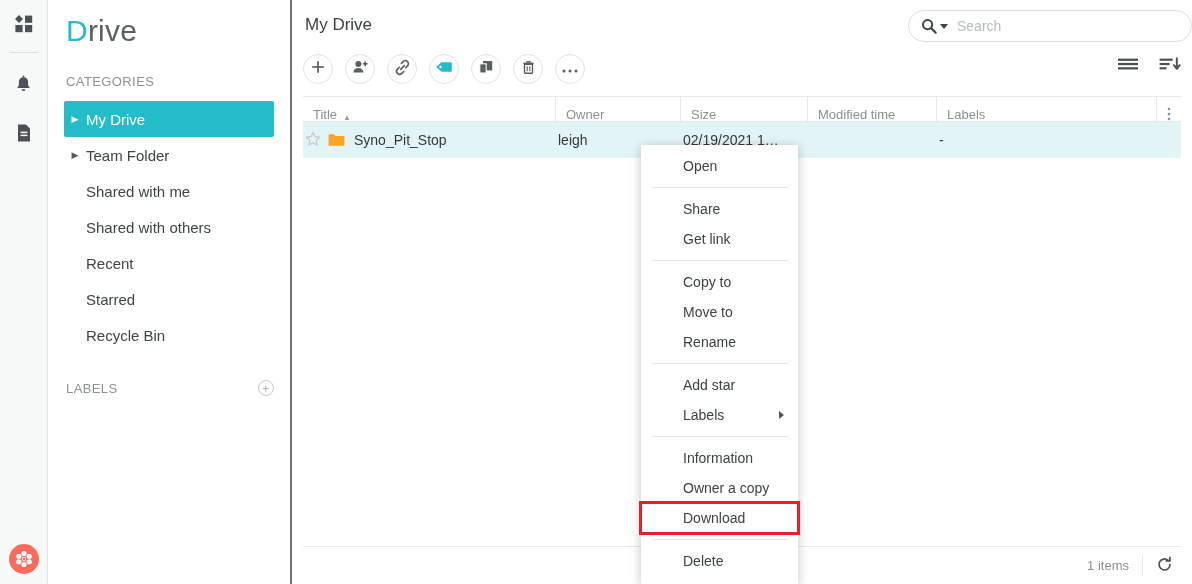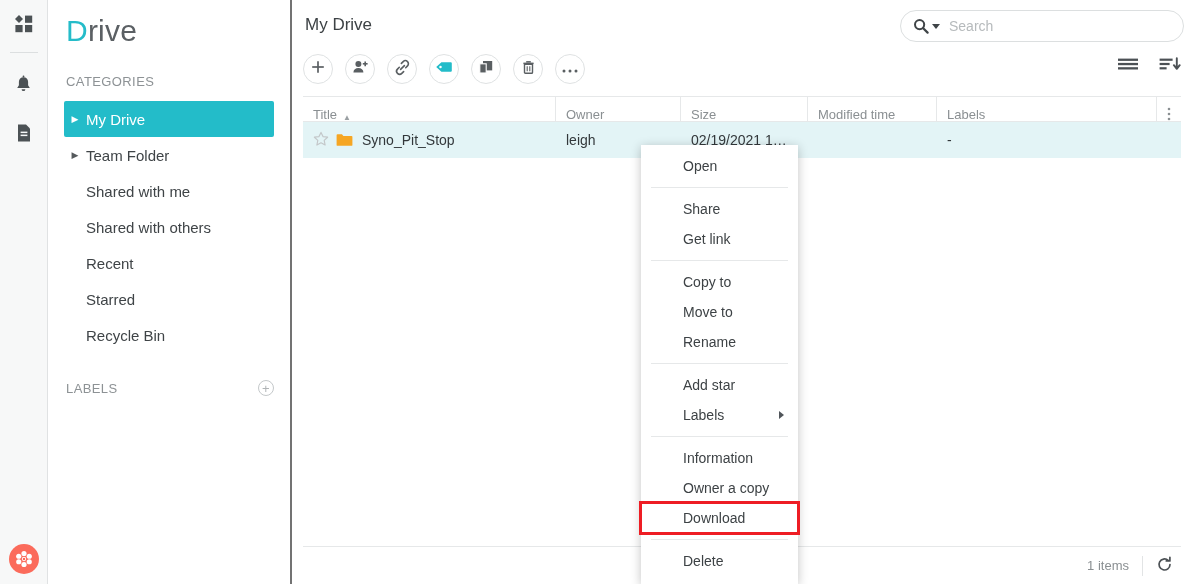--- a/index.html
+++ b/index.html
@@ -88,21 +88,21 @@
   }
 
   
   .main { flex: 1 1 auto; height: 584px; position: relative; background: #fff; }
   .topbar { height: 52px; position: relative; }
   .page-title {
     position: absolute; left: 13px; top: 15px;
     font-size: 17px; color: #3d4245;
   }
   .search-box {
-    position: absolute; right: 8px; top: 10px;
+    position: absolute; right: 0px; top: 10px;
     width: 284px; height: 32px;
     border: 1px solid #dcdfe0; border-radius: 16px;
     background: #fff;
     display: flex; align-items: center;
     padding: 0 12px;
   }
   .search-box .mag { color: #3f4447; display:flex; align-items:center; }
   .search-caret {
     margin-left: 3px; margin-right: 9px;
     border-left: 4px solid transparent; border-right: 4px solid transparent;
@@ -142,21 +142,21 @@
   .sort-arrow { margin-left: 6px; font-size: 8px; color: #9aa0a3; }
   .kebab { color: #8a8f92; font-size: 13px; letter-spacing: 0; line-height: 4px; text-align: center; }
 
   .row {
     display: flex; align-items: center;
     height: 36px;
     margin: 0 11px;
     background: #e3f4f6;
     font-size: 14px; color: #33383b;
   }
-  .td { padding-left: 10px; height: 40px; display: flex; align-items: center; }
+  .td { padding-left: 2px; height: 40px; display: flex; align-items: center; }
   .star-ico { margin-right: 7px; color: #c3c7c9; }
   .folder-ico { margin-right: 9px; display: flex; }
 
   
   .statusbar {
     position: absolute; left: 11px; right: 11px; bottom: 0;
     height: 38px;
     border-top: 1px solid #e6e8e9;
     display: flex; align-items: center; justify-content: flex-end;
     font-size: 13px; color: #8a8f92;

